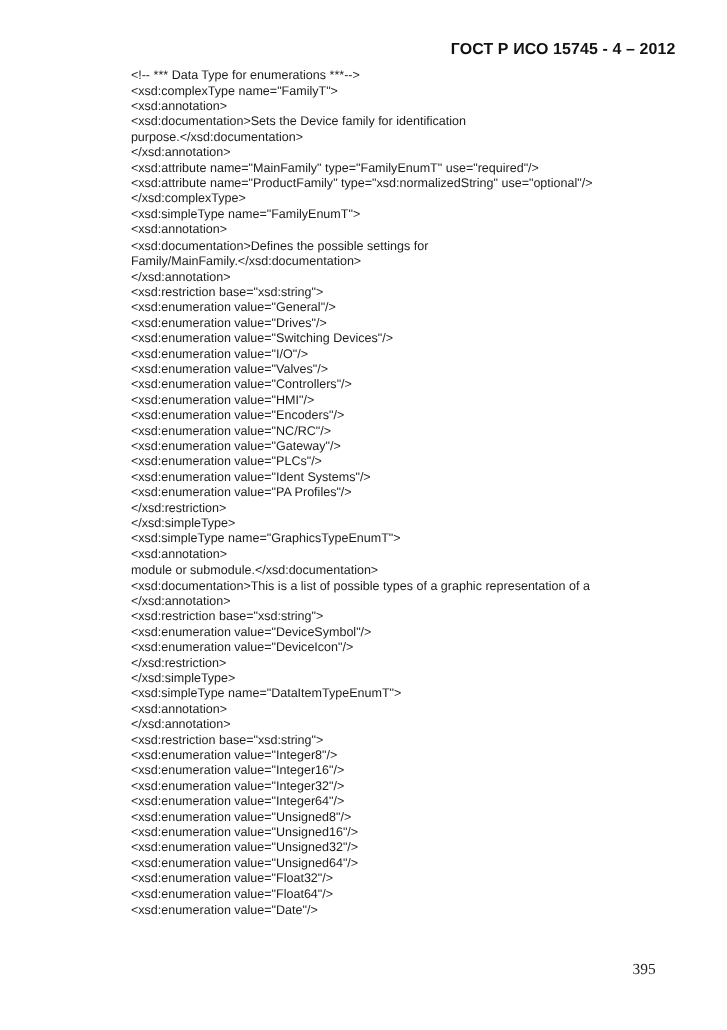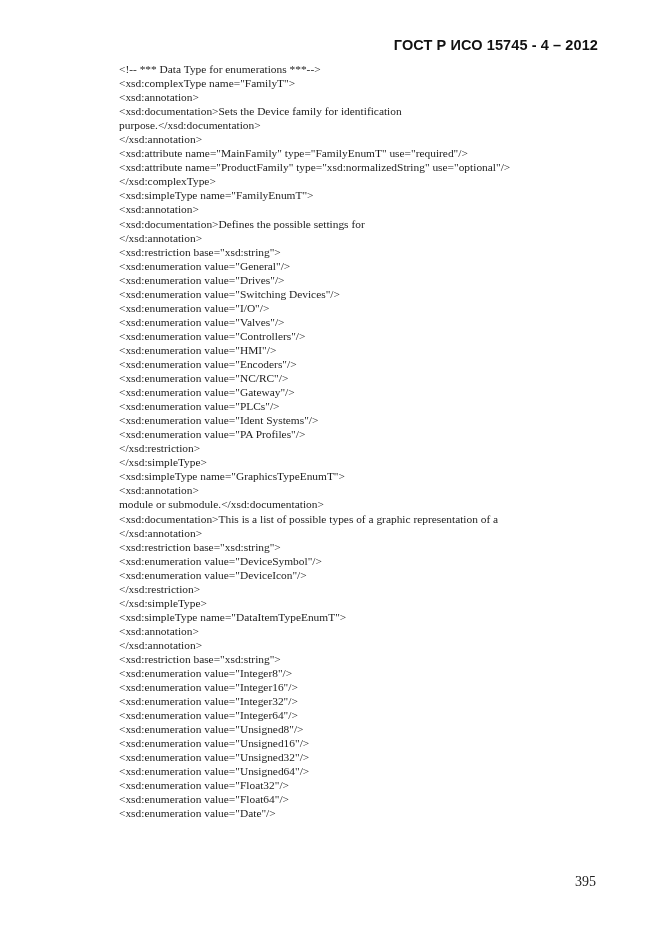--- a/index.html
+++ b/index.html
@@ -11,35 +11,35 @@
     width: 661px;
     height: 936px;
     position: relative;
     overflow: hidden;
     font-family: "Liberation Sans", sans-serif;
     color: #1a1a1a;
   }
   .page-header {
     position: absolute;
     top: 37px;
-    right: 63px;
+    right: 47px;
     font-family: "Liberation Sans", sans-serif;
     font-weight: bold;
     font-size: 14.5px;
     letter-spacing: 0.1px;
     color: #111;
     white-space: nowrap;
     padding-left: 36px;
   }
   .code-block {
     position: absolute;
     top: 62px;
     left: 119px;
     width: 480px;
-    font-family: Liberation Serif, serif;
+    font-family: Liberation Sans, sans-serif;
     font-size: 11.4px;
     line-height: 14.05px;
     color: #1c1c1c;
   }
   .code-line {
     white-space: pre;
     height: 14.05px;
   }
   .page-number {
     position: absolute;
@@ -61,20 +61,21 @@
   <div class="code-line">&lt;xsd:annotation&gt;</div>
   <div class="code-line">&lt;xsd:documentation&gt;Sets the Device family for identification</div>
   <div class="code-line">purpose.&lt;/xsd:documentation&gt;</div>
   <div class="code-line">&lt;/xsd:annotation&gt;</div>
   <div class="code-line">&lt;xsd:attribute name="MainFamily" type="FamilyEnumT" use="required"/&gt;</div>
   <div class="code-line">&lt;xsd:attribute name="ProductFamily" type="xsd:normalizedString" use="optional"/&gt;</div>
   <div class="code-line">&lt;/xsd:complexType&gt;</div>
   <div class="code-line">&lt;xsd:simpleType name="FamilyEnumT"&gt;</div>
   <div class="code-line">&lt;xsd:annotation&gt;</div>
   <div class="code-line">&lt;xsd:documentation&gt;Defines the possible settings for</div>
+  <div class="code-line">Family/MainFamily.&lt;/xsd:documentation&gt;</div>
   <div class="code-line">&lt;/xsd:annotation&gt;</div>
   <div class="code-line">&lt;xsd:restriction base="xsd:string"&gt;</div>
   <div class="code-line">&lt;xsd:enumeration value="General"/&gt;</div>
   <div class="code-line">&lt;xsd:enumeration value="Drives"/&gt;</div>
   <div class="code-line">&lt;xsd:enumeration value="Switching Devices"/&gt;</div>
   <div class="code-line">&lt;xsd:enumeration value="I/O"/&gt;</div>
   <div class="code-line">&lt;xsd:enumeration value="Valves"/&gt;</div>
   <div class="code-line">&lt;xsd:enumeration value="Controllers"/&gt;</div>
   <div class="code-line">&lt;xsd:enumeration value="HMI"/&gt;</div>
   <div class="code-line">&lt;xsd:enumeration value="Encoders"/&gt;</div>

